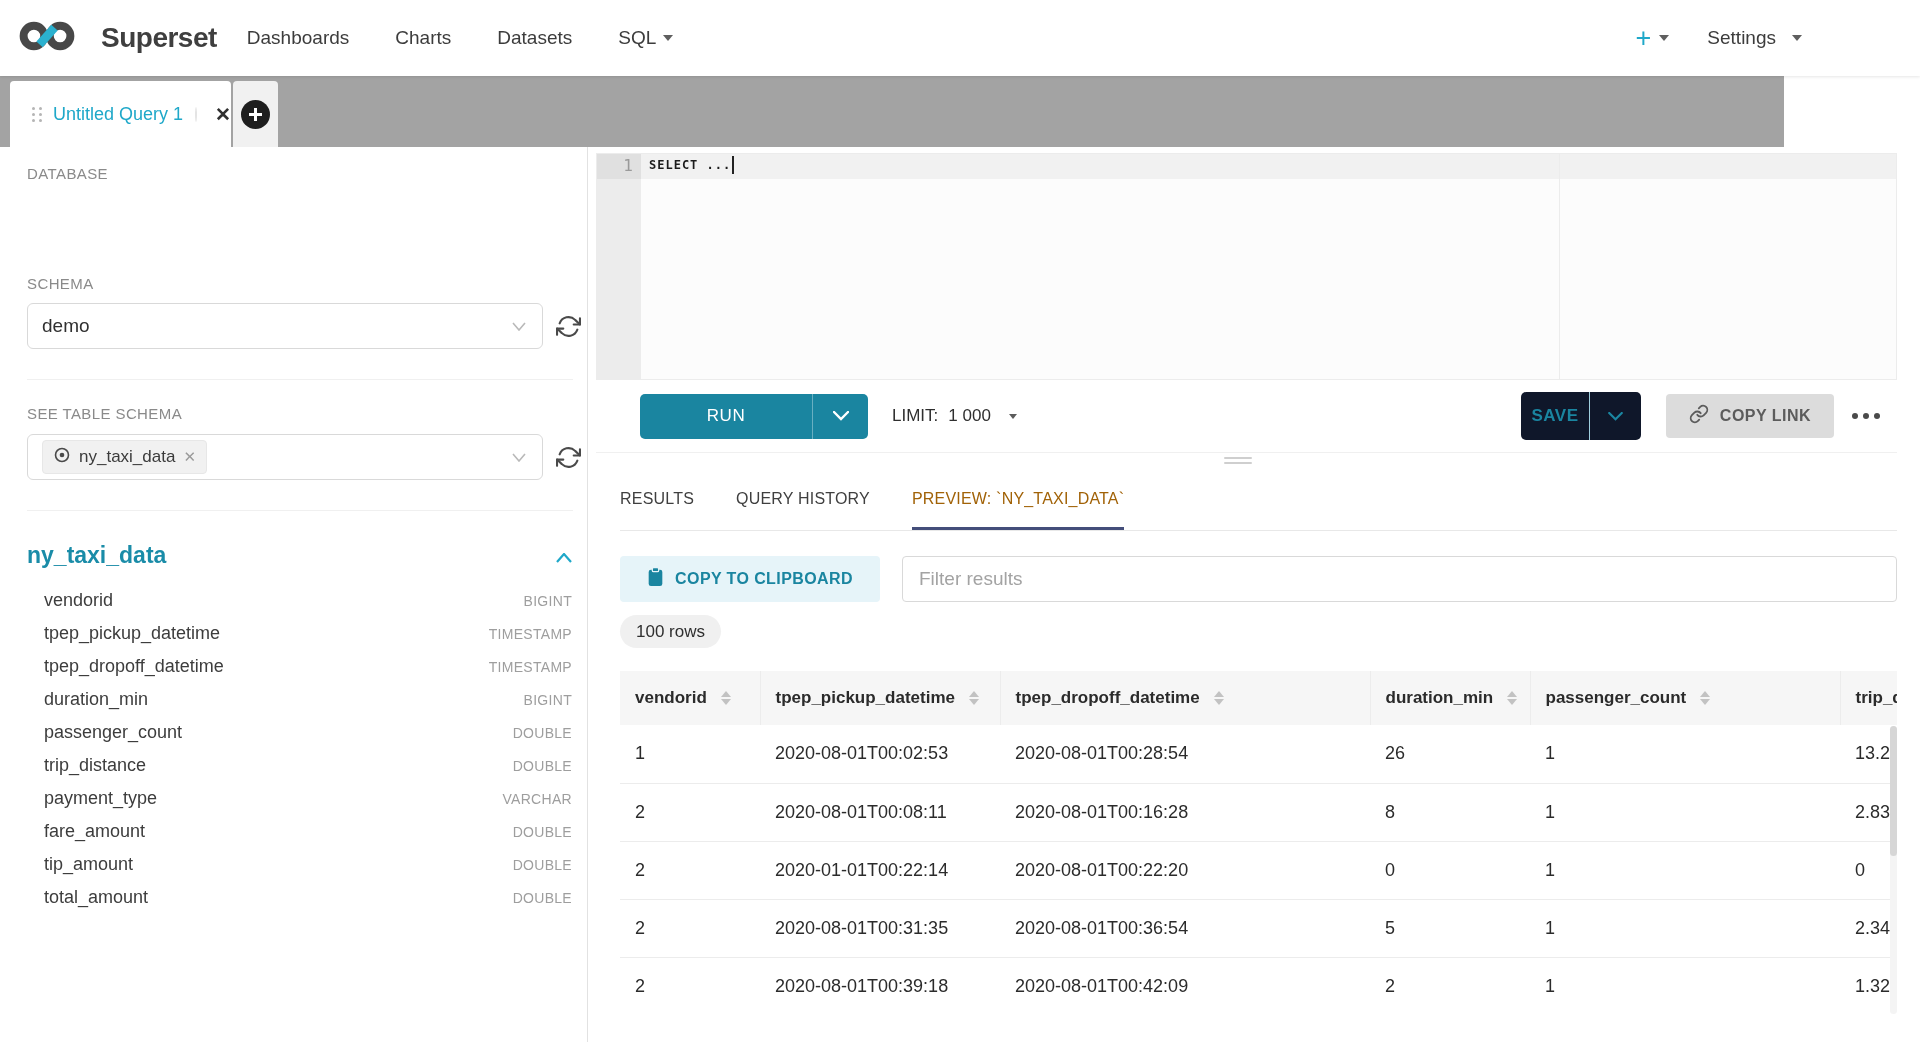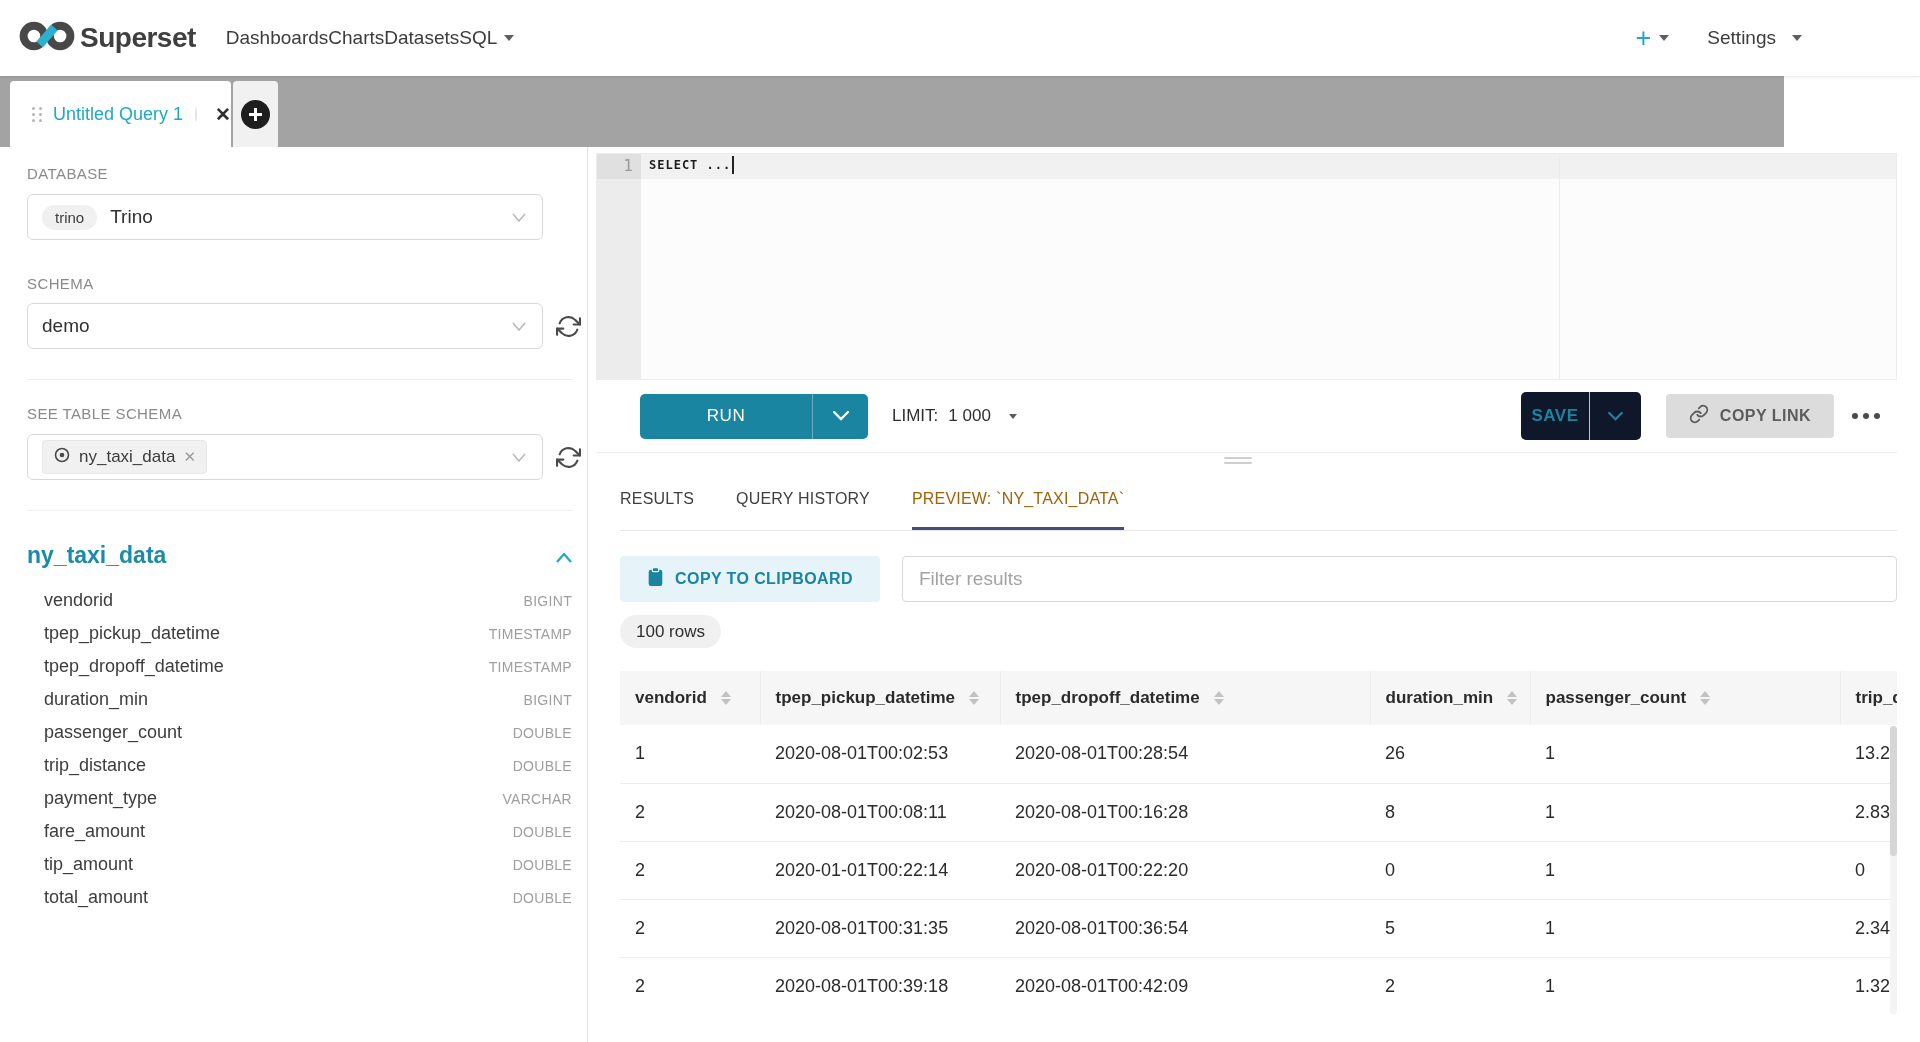--- a/index.html
+++ b/index.html
@@ -3,22 +3,22 @@
 <meta charset="utf-8">
 <style>
   * { margin:0; padding:0; box-sizing:border-box; }
   html,body { width:1920px; height:1042px; background:#fff;
     font-family:"Liberation Sans", sans-serif; color:#3d3d3d; overflow:hidden; }
 
   
   .topnav { position:absolute; left:0; top:0; width:1920px; height:76px; background:#fff;
     box-shadow:0 1px 3px rgba(0,0,0,.10); display:flex; align-items:center; z-index:5; }
   .brand { display:flex; align-items:center; margin-left:18px; cursor:pointer; }
-  .brand-name { font-size:28px; font-weight:800; color:#3f3f3f; margin-left:4px; letter-spacing:-.5px; }
-  .nav-items { display:flex; align-items:center; margin-left:30px; }
+  .brand-name { font-size:28px; font-weight:800; color:#3f3f3f; margin-left:25px; letter-spacing:-.5px; }
+  .nav-items { display:flex; align-items:center; margin-left:30px; gap:46px; }
   .nav-item { font-size:19px; color:#3c3c3c; cursor:pointer; display:flex; align-items:center; gap:7px; }
   .caret-down { width:0; height:0; border-left:5px solid transparent; border-right:5px solid transparent;
     border-top:6px solid #5f5f5f; display:inline-block; }
   .topnav-right { margin-left:auto; display:flex; align-items:center; gap:10px; margin-right:118px; }
   .plus-menu { display:flex; align-items:center; gap:8px; cursor:pointer; margin-right:28px; }
   .plus-glyph { color:#1FA8C9; font-size:27px; font-weight:400; line-height:1; }
   .settings-menu { display:flex; align-items:center; gap:16px; cursor:pointer; font-size:19px; color:#3c3c3c; }
 
   
   .tabstrip { position:absolute; left:0; top:76px; width:1784px; height:71px; background:#a3a3a3; }
@@ -184,29 +184,20 @@
     <span class="status-dot"></span>
     <span class="tab-close">✕</span>
   </div>
   <div class="add-tab-tile">
     <span class="add-tab-circle"></span>
   </div>
 </div>
 
 <aside class="sidebar">
   <span class="side-label" style="top:18px;">DATABASE</span>
-  <div class="select-box" style="top:47px;">
-    <span class="badge-pill">trino</span>
-    <span class="sel-value">Trino</span>
-    <span class="sel-chevron">
-      <svg width="14" height="9" viewBox="0 0 14 9" fill="none">
-          <polyline points="1,1 7,8 13,1" stroke="#b9b9b9" stroke-width="1.6"></polyline>
-        </svg>
-    </span>
-  </div>
 
   <span class="side-label" style="top:128px;">SCHEMA</span>
   <div class="select-box" style="top:156px;">
     <span class="sel-value-solo">demo</span>
     <span class="sel-chevron">
       <svg width="14" height="9" viewBox="0 0 14 9" fill="none">
           <polyline points="1,1 7,8 13,1" stroke="#b9b9b9" stroke-width="1.6"></polyline>
         </svg>
     </span>
   </div>

